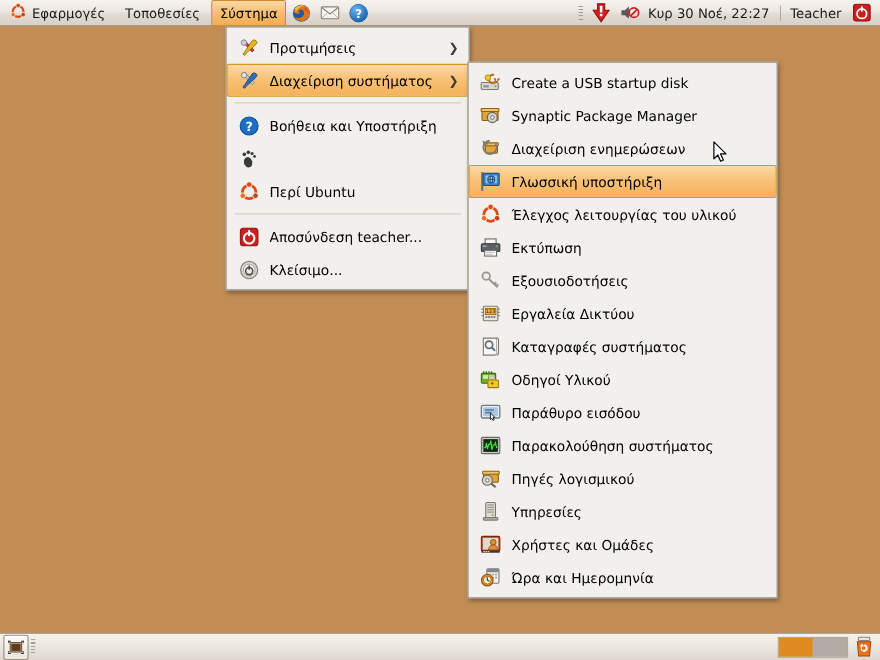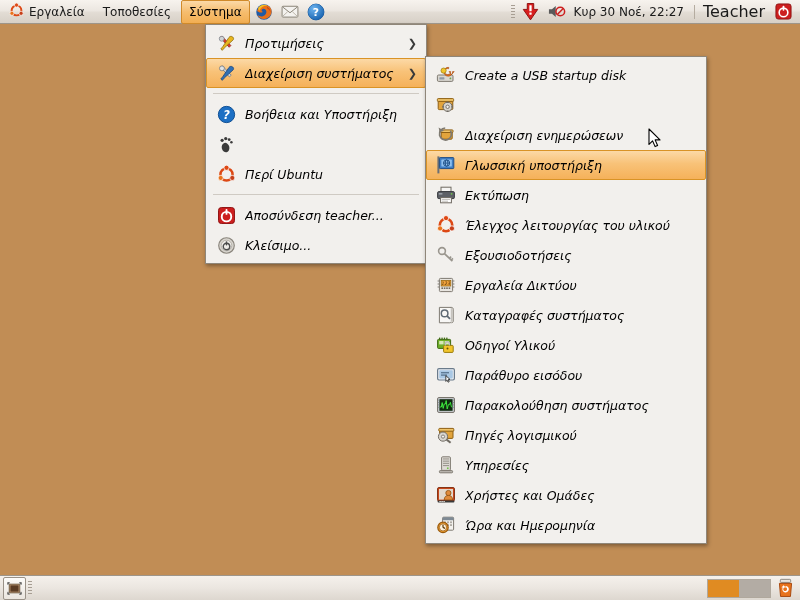--- a/index.html
+++ b/index.html
@@ -66,21 +66,21 @@
     width: 1px; height: 14px;
     background: #b5aca0;
     margin: 0 6px;
   }
   .panel-grip {
     width: 4px; height: 14px;
     margin: 0 3px 0 2px;
     background-image: repeating-linear-gradient(to bottom, #a79e93 0 1px, transparent 1px 3px);
   }
   .clock-text { font-size: 12px; padding: 0 4px; white-space: nowrap; }
-  .user-text { font-size: 16px; padding: 0 5px 0 2px; white-space: nowrap; }
+  .user-text { font-size: 12px; padding: 0 5px 0 2px; white-space: nowrap; }
 
   
   .menu {
     position: absolute;
     background: #f2f0ed;
     border: 1px solid #8f8679;
     box-shadow: 1px 2px 4px rgba(0,0,0,0.35);
     padding: 3px 0;
     z-index: 100;
     box-sizing: border-box;
@@ -93,21 +93,20 @@
     align-items: center;
     height: 30px;
     padding: 0 6px 0 8px;
     font-size: 12.5px;
     color: #000;
     white-space: nowrap;
     box-sizing: border-box;
     border: 1px solid transparent;
     cursor: default;
     position: relative;
-    font-style: italic;
   }
   .menu-item.selected {
     background: linear-gradient(to bottom, #fcd9a6 0%, #f8c278 45%, #f5b15a 100%);
     border: 1px solid #d99326;
     border-radius: 2px;
   }
   .mi-icon {
     width: 22px; height: 22px;
     margin-right: 8px;
     flex: 0 0 22px;
@@ -181,21 +180,21 @@
 
     <div class="menu-title">
       <span class="mi-ico-wrap">
         <svg width="15" height="15" viewBox="0 0 16 16">
           <circle cx="8" cy="8" r="5.2" fill="none" stroke="#dd4814" stroke-width="2.1"></circle>
           <circle cx="8" cy="2.2" r="2.2" fill="#dd4814" stroke="#fff" stroke-width="0.7"></circle>
           <circle cx="3.1" cy="11" r="2.2" fill="#e8731c" stroke="#fff" stroke-width="0.7"></circle>
           <circle cx="12.9" cy="11" r="2.2" fill="#c6401a" stroke="#fff" stroke-width="0.7"></circle>
         </svg>
       </span>
-      <span>Εργαλεία</span>
+      <span>Εφαρμογές</span>
     </div>
 
     <div class="menu-title">
       <span>Τοποθεσίες</span>
     </div>
 
     <div class="menu-title active">
       <span>Σύστημα</span>
     </div>
 
@@ -378,20 +377,21 @@
         <circle cx="11.6" cy="11.8" r="4.6" fill="#d8d5cf" stroke="#6f6a62" stroke-width="1"></circle>
         <circle cx="11.6" cy="11.8" r="1.7" fill="#f2f0ed" stroke="#6f6a62" stroke-width="0.9"></circle>
         <g stroke="#6f6a62" stroke-width="1.4">
           <line x1="11.6" y1="6.6" x2="11.6" y2="8"></line>
             <line x1="11.6" y1="15.6" x2="11.6" y2="17"></line>
           <line x1="6.4" y1="11.8" x2="7.8" y2="11.8"></line>
             <line x1="15.4" y1="11.8" x2="16.8" y2="11.8"></line>
         </g>
       </svg>
     </span>
+    <span class="mi-label">Synaptic Package Manager</span>
   </div>
 
   <div class="menu-item">
     <span class="mi-icon">
       <svg width="20" height="20" viewBox="0 0 20 20">
         <rect x="5.2" y="6.4" width="11" height="7.8" rx="1" fill="#e2a43c" stroke="#8e5f12" stroke-width="1"></rect>
         <rect x="4.4" y="4.9" width="12.6" height="2.6" rx="0.7" fill="#f0c46a" stroke="#8e5f12" stroke-width="1"></rect>
         <path d="M9.2 3 A6 6 0 1 0 14.4 5.6" fill="none" stroke="#7f7a71" stroke-width="1.7"></path>
         <path d="M2.6 2.4 L3.6 7.2 L8.2 5.8 Z" fill="#7f7a71"></path>
       </svg>
@@ -404,49 +404,49 @@
       <svg width="20" height="20" viewBox="0 0 20 20">
         <rect x="1.4" y="1.4" width="2" height="17" fill="#6b6f75"></rect>
         <rect x="3.4" y="2.6" width="14.4" height="11" rx="0.8" fill="#3f7ec4" stroke="#234f86" stroke-width="1"></rect>
         <rect x="5.4" y="4.6" width="10.4" height="7" rx="0.6" fill="#8fc0ef"></rect>
         <ellipse cx="10.6" cy="8.1" rx="3.1" ry="3.1" fill="none" stroke="#1d4f87" stroke-width="1"></ellipse>
         <line x1="7.5" y1="8.1" x2="13.7" y2="8.1" stroke="#1d4f87" stroke-width="0.9"></line>
         <ellipse cx="10.6" cy="8.1" rx="1.3" ry="3.1" fill="none" stroke="#1d4f87" stroke-width="0.9"></ellipse>
       </svg>
     </span>
     <span class="mi-label">Γλωσσική υποστήριξη</span>
+  </div>
+
+  <div class="menu-item">
+    <span class="mi-icon">
+      <svg width="20" height="20" viewBox="0 0 20 20">
+        <circle cx="10" cy="10" r="6.2" fill="none" stroke="#dd4814" stroke-width="2.6"></circle>
+        <circle cx="10" cy="3.1" r="2.6" fill="#dd4814" stroke="#fff" stroke-width="0.8"></circle>
+        <circle cx="4.1" cy="13.4" r="2.6" fill="#e8731c" stroke="#fff" stroke-width="0.8"></circle>
+        <circle cx="15.9" cy="13.4" r="2.6" fill="#c6401a" stroke="#fff" stroke-width="0.8"></circle>
+      </svg>
+    </span>
+    <span class="mi-label">Έλεγχος λειτουργίας του υλικού</span>
   </div>
 
   <div class="menu-item">
     <span class="mi-icon">
       <svg width="20" height="20" viewBox="0 0 20 20">
         <rect x="5" y="2.2" width="10" height="4.6" fill="#f6f5f3" stroke="#6f6a62" stroke-width="1"></rect>
         <rect x="1.6" y="6.6" width="16.8" height="7" rx="1.2" fill="#5d6066" stroke="#3a3c40" stroke-width="1"></rect>
         <rect x="2.8" y="8" width="3.6" height="1.6" fill="#9aa0a8"></rect>
         <circle cx="15.6" cy="8.8" r="0.9" fill="#6fc24a"></circle>
         <rect x="4.6" y="12.6" width="10.8" height="5.2" fill="#ffffff" stroke="#6f6a62" stroke-width="1"></rect>
         <g stroke="#b8b5af" stroke-width="0.9">
           <line x1="6" y1="14.4" x2="14" y2="14.4"></line>
             <line x1="6" y1="16.2" x2="12" y2="16.2"></line>
         </g>
       </svg>
     </span>
     <span class="mi-label">Εκτύπωση</span>
-  </div>
-
-  <div class="menu-item">
-    <span class="mi-icon">
-      <svg width="20" height="20" viewBox="0 0 20 20">
-        <circle cx="10" cy="10" r="6.2" fill="none" stroke="#dd4814" stroke-width="2.6"></circle>
-        <circle cx="10" cy="3.1" r="2.6" fill="#dd4814" stroke="#fff" stroke-width="0.8"></circle>
-        <circle cx="4.1" cy="13.4" r="2.6" fill="#e8731c" stroke="#fff" stroke-width="0.8"></circle>
-        <circle cx="15.9" cy="13.4" r="2.6" fill="#c6401a" stroke="#fff" stroke-width="0.8"></circle>
-      </svg>
-    </span>
-    <span class="mi-label">Έλεγχος λειτουργίας του υλικού</span>
   </div>
 
   <div class="menu-item">
     <span class="mi-icon">
       <svg width="20" height="20" viewBox="0 0 20 20">
         <circle cx="6" cy="6" r="3.4" fill="none" stroke="#9a968e" stroke-width="1.6"></circle>
         <line x1="8.2" y1="8.4" x2="16.4" y2="16.2" stroke="#9a968e" stroke-width="1.8"></line>
         <line x1="13.4" y1="13.2" x2="15.2" y2="11.6" stroke="#9a968e" stroke-width="1.6"></line>
         <line x1="15.2" y1="15" x2="17" y2="13.4" stroke="#9a968e" stroke-width="1.6"></line>
       </svg>

